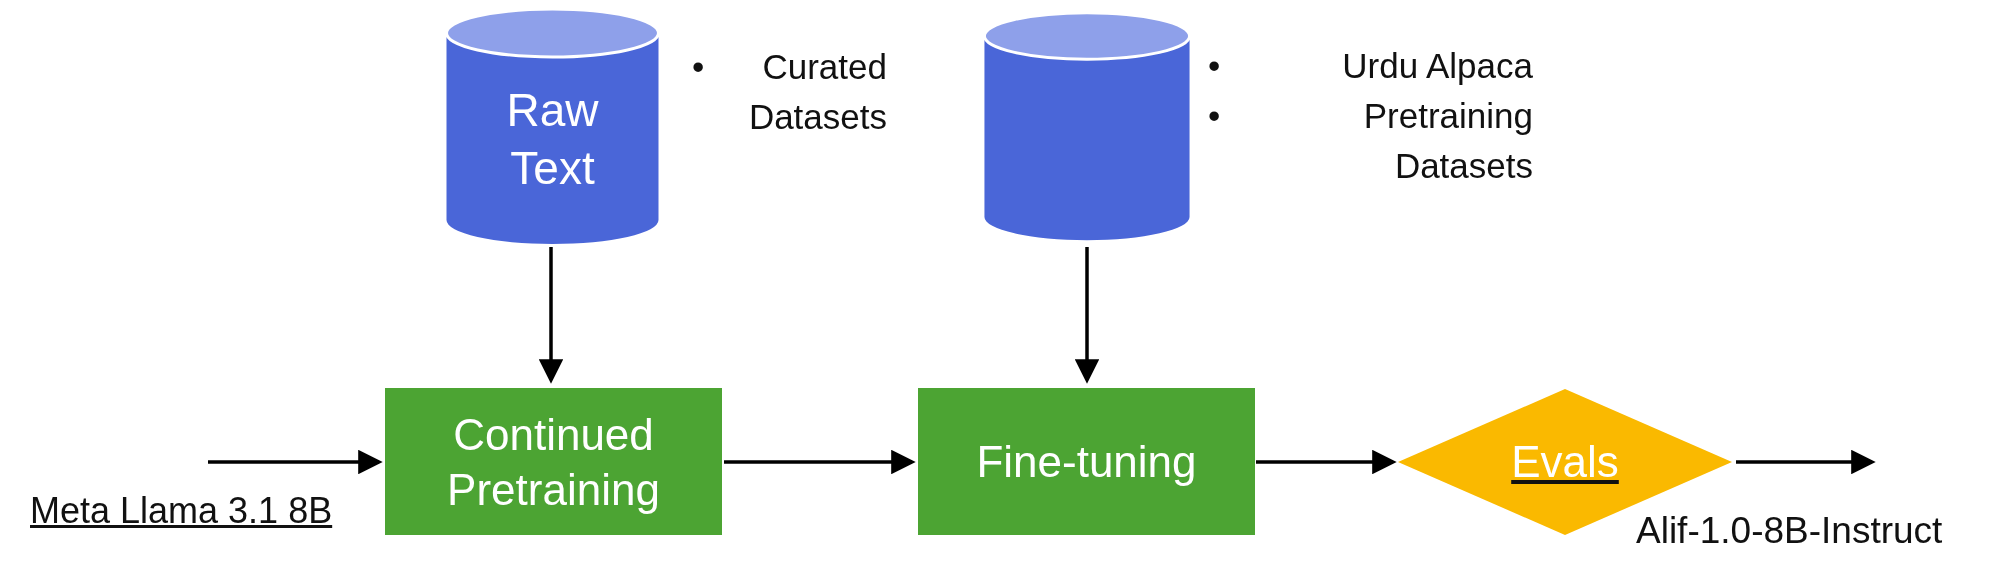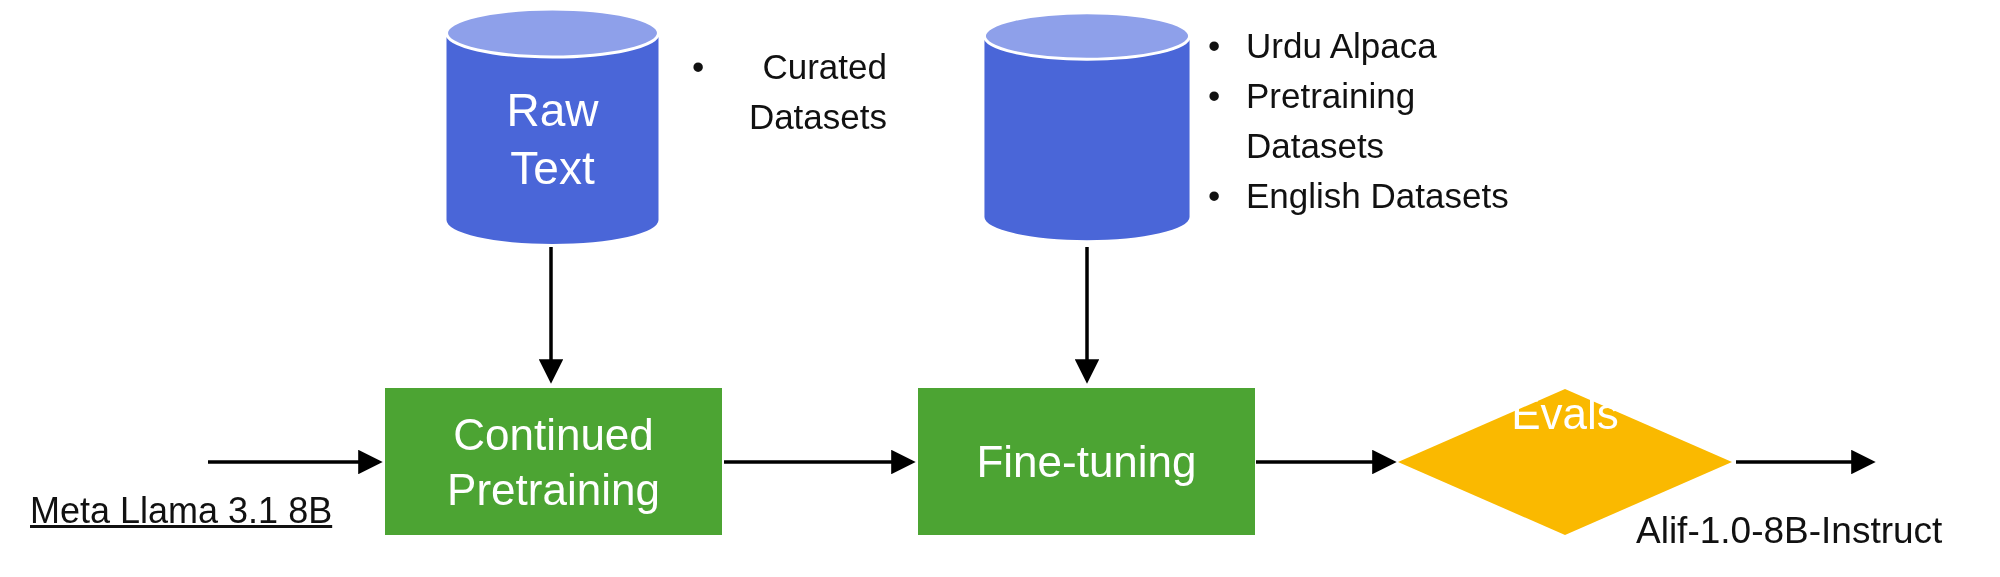--- a/index.html
+++ b/index.html
@@ -39,21 +39,21 @@
     align-items: center;
     justify-content: center;
     text-align: center;
     color: #ffffff;
     font-size: 44px;
     line-height: 1.25;
   }
   .process .plabel { width: 300px; }
 
   
-  .decision { position: absolute; display: flex; justify-content: center; }
+  .decision { position: absolute; display: flex; align-items: center; justify-content: center; text-decoration: underline; }
   .decision svg { position: absolute; left: 0; top: 0; width: 100%; height: 100%; }
   .decision .dlabel { position: relative; color: #ffffff; font-size: 44px; }
 
   
   .bullets { position: absolute; font-size: 35px; line-height: 50px; color: #111111; }
   .bullets ul { margin: 0; padding: 0; list-style: none; }
   .bullets li { position: relative; padding-left: 58px; }
   .bullets li::before {
     content: "\2022";
     position: absolute;
@@ -98,25 +98,24 @@
       <ellipse cx="107.5" cy="27" rx="106" ry="24" fill="#8EA0EA" stroke="#FFFFFF" stroke-width="3"></ellipse>
     </svg>
   </div>
 
   <div class="bullets" style="left:672px; top:42px; width:215px;text-align:right;">
     <ul>
       <li>Curated Datasets</li>
     </ul>
   </div>
 
-  <div class="bullets" style="left:1188px; top:21px; width:345px;">
+  <div class="bullets" style="left:1188px; top:41px; width:345px;text-align:right;">
     <ul>
       <li>Urdu Alpaca</li>
       <li>Pretraining Datasets</li>
-      <li>English Datasets</li>
     </ul>
   </div>
 
   <div class="process" style="left:385px; top:388px; width:337px; height:147px;">
     <div class="plabel">Continued Pretraining</div>
   </div>
 
   <div class="process" style="left:918px; top:388px; width:337px; height:147px;justify-content:center;">
     <div class="plabel">Fine-tuning</div>
   </div>

